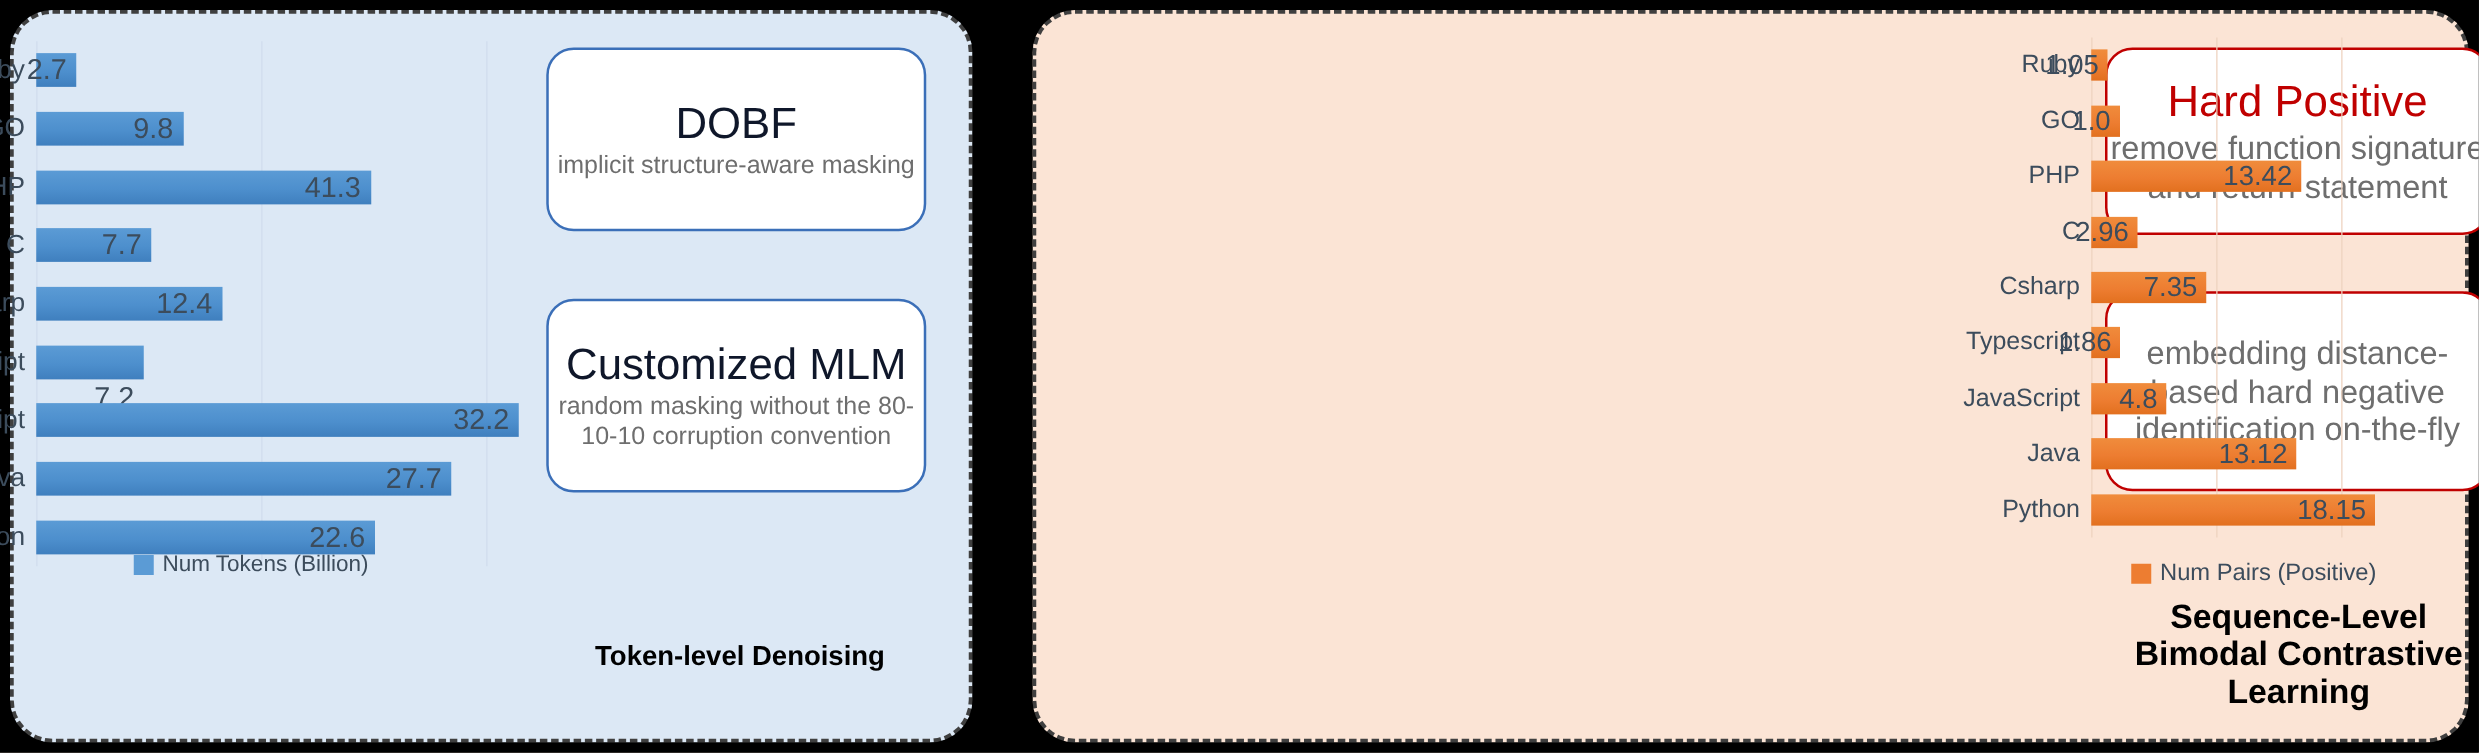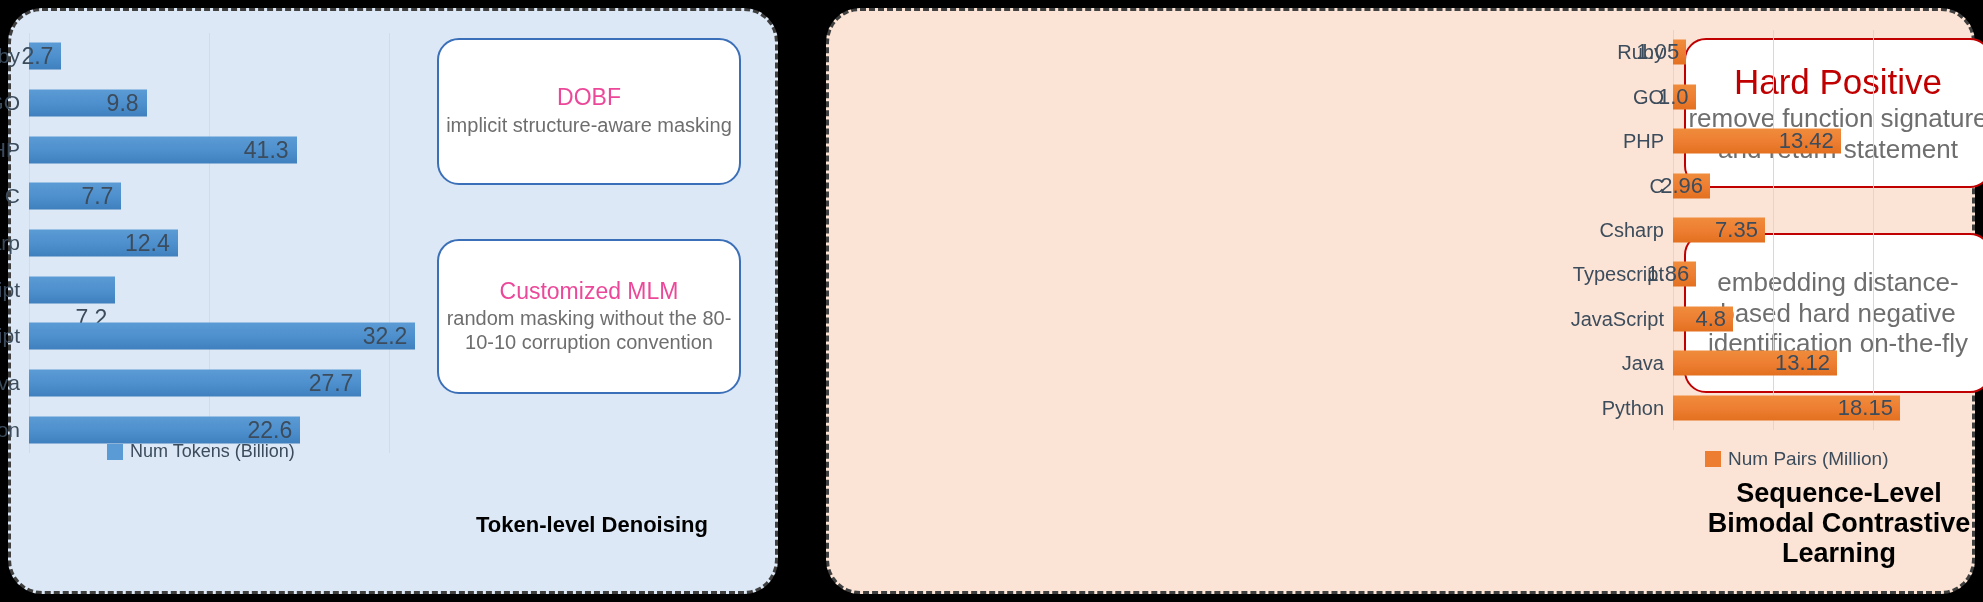--- a/index.html
+++ b/index.html
@@ -42,21 +42,21 @@
   #legend-right .legend-swatch{background:#ed7d31;}
   #legend-right .legend-text{font-size:19px;}
 
   
   .callout{position:absolute;background:#fff;border-radius:22px;box-sizing:border-box;
            display:flex;flex-direction:column;align-items:center;justify-content:center;text-align:center;}
   .callout-title{font-weight:400;line-height:1.12;}
   .callout-body{color:#6e6e6e;line-height:1.17;}
 
   .callout-blue{border:2.5px solid #3b6fb8;}
-  .callout-blue .callout-title{color:#ec4899;font-size:23px;margin-bottom:3px;}
+  .callout-blue .callout-title{color:#0f172a;font-size:35px;margin-bottom:3px;}
   .callout-blue .callout-body{font-size:20px;}
 
   .callout-red{border:2.5px solid #c00000;}
   .callout-red .callout-title{color:#c00000;font-size:35px;margin-bottom:2px;}
   .callout-red .callout-body{font-size:26px;}
 
   #callout-dobf{left:426px;top:27px;width:304px;height:147px;}
   #callout-mlm{left:426px;top:228px;width:304px;height:155px;}
   #callout-hard-positive{left:855px;top:27px;width:308px;height:150px;}
   #callout-hard-negative{left:855px;top:222px;width:308px;height:160px;}
@@ -205,16 +205,16 @@
       </div>
       <div class="row" style="position: absolute; left: 0px; top: 355.556px; width: 250px; height: 44.4444px;">
         <div class="cat-label" style="top: 50%; transform: translateY(-50%);">Python</div>
         <div class="bar" style="left: 0px; width: 226.875px; height: 25px;"></div>
         <div class="bar-value" style="left: 219.875px; transform: translate(-100%, -50%);">18.15</div>
       </div>
     </div>
 
   <div class="legend" id="legend-right">
     <span class="legend-swatch"></span>
-    <span class="legend-text">Num Pairs (Million)</span>
+    <span class="legend-text">Num Pairs (Positive)</span>
   </div>
 
 </div>
 
 </body></html>

